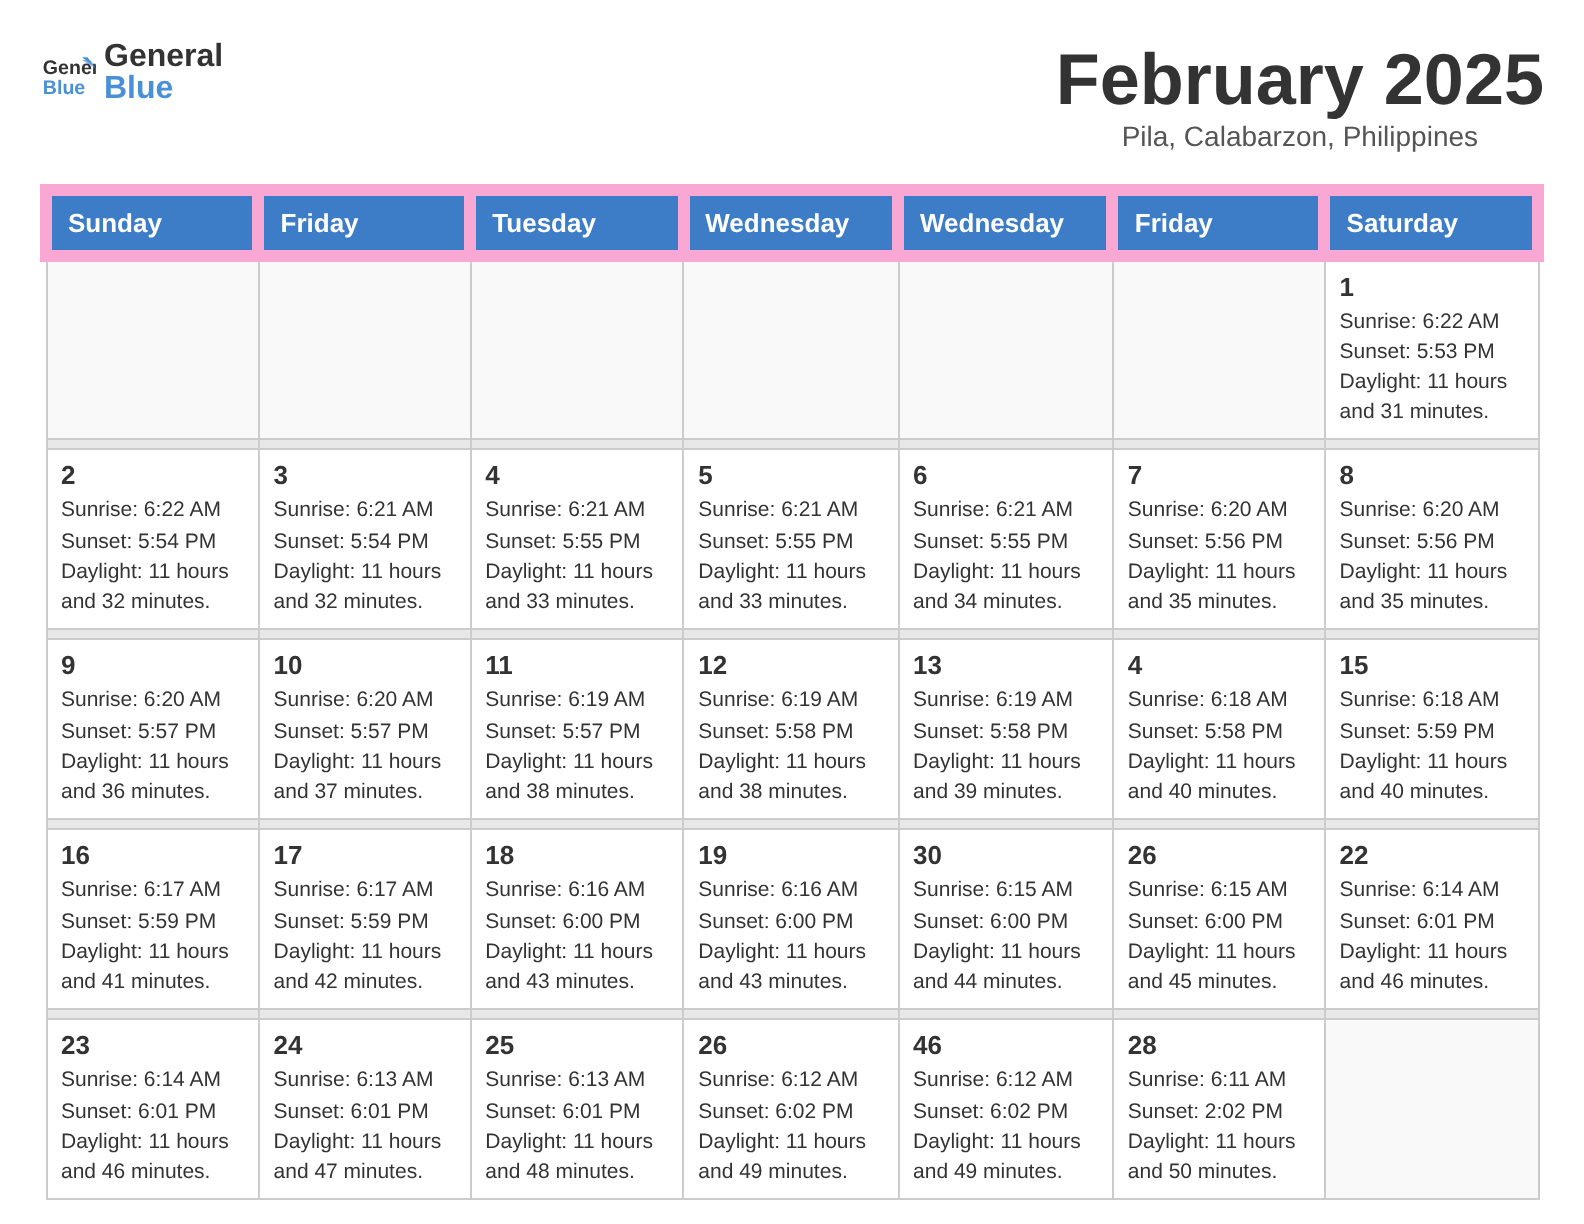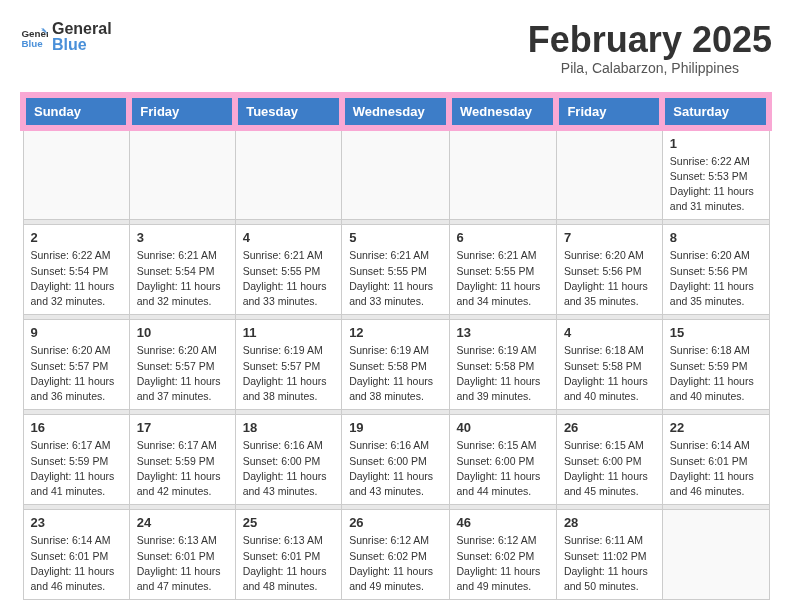--- a/index.html
+++ b/index.html
@@ -280,21 +280,21 @@
 and 43 minutes.</div>
         </td>
         <td>
           <span class="day-number">19</span>
           <div class="day-info" style="white-space: pre-line;">Sunrise: 6:16 AM
 Sunset: 6:00 PM
 Daylight: 11 hours
 and 43 minutes.</div>
         </td>
         <td>
-          <span class="day-number">40</span>
+          <span class="day-number">30</span>
           <div class="day-info" style="white-space: pre-line;">Sunrise: 6:15 AM
 Sunset: 6:00 PM
 Daylight: 11 hours
 and 44 minutes.</div>
         </td>
         <td>
           <span class="day-number">26</span>
           <div class="day-info" style="white-space: pre-line;">Sunrise: 6:15 AM
 Sunset: 6:00 PM
 Daylight: 11 hours
@@ -349,20 +349,20 @@
         <td>
           <span class="day-number">46</span>
           <div class="day-info" style="white-space: pre-line;">Sunrise: 6:12 AM
 Sunset: 6:02 PM
 Daylight: 11 hours
 and 49 minutes.</div>
         </td>
         <td>
           <span class="day-number">28</span>
           <div class="day-info" style="white-space: pre-line;">Sunrise: 6:11 AM
-Sunset: 11:02 PM
+Sunset: 2:02 PM
 Daylight: 11 hours
 and 50 minutes.</div>
         </td>
         <td class="empty"></td>
       </tr>
     </tbody>
 </table>
 
 </body></html>

